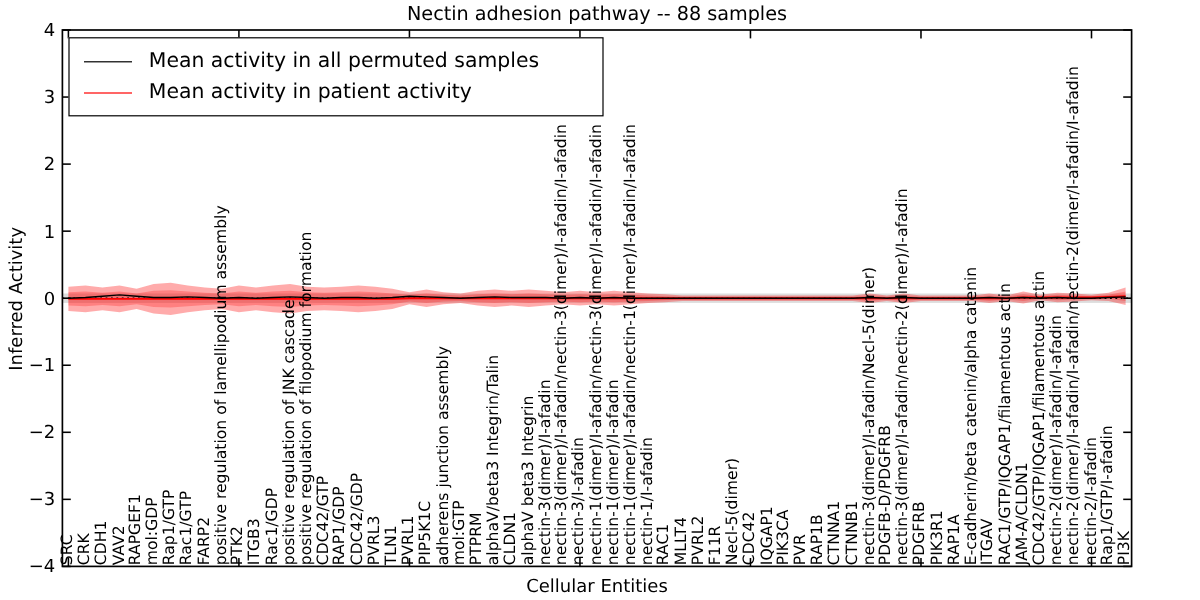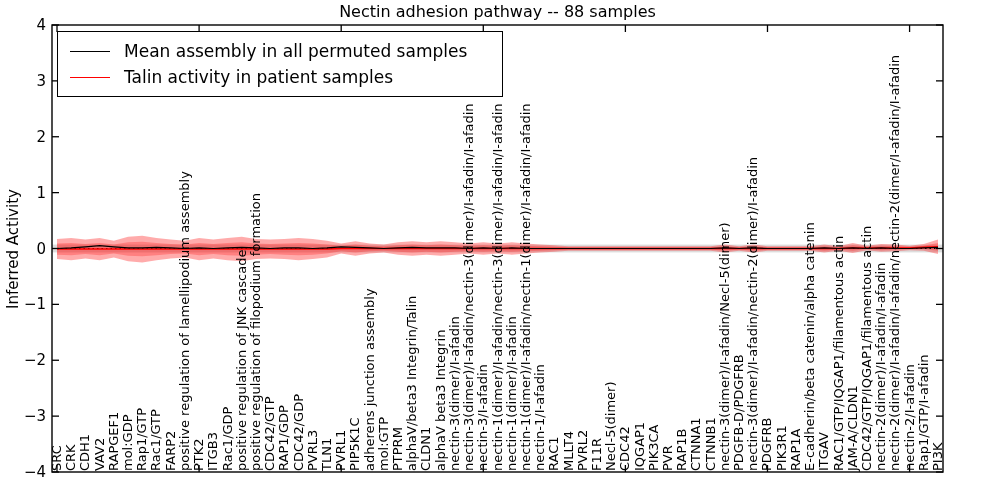--- a/index.html
+++ b/index.html
@@ -60,28 +60,29 @@
       <line x1="483.2903225806452" y1="472" x2="483.2903225806452" y2="465" stroke="#000" stroke-width="1.3"></line>
       <line x1="625.3870967741935" y1="25" x2="625.3870967741935" y2="32" stroke="#000" stroke-width="1.3"></line>
       <line x1="625.3870967741935" y1="472" x2="625.3870967741935" y2="465" stroke="#000" stroke-width="1.3"></line>
       <line x1="767.483870967742" y1="25" x2="767.483870967742" y2="32" stroke="#000" stroke-width="1.3"></line>
       <line x1="767.483870967742" y1="472" x2="767.483870967742" y2="465" stroke="#000" stroke-width="1.3"></line>
       <line x1="909.5806451612904" y1="25" x2="909.5806451612904" y2="32" stroke="#000" stroke-width="1.3"></line>
       <line x1="909.5806451612904" y1="472" x2="909.5806451612904" y2="465" stroke="#000" stroke-width="1.3"></line>
     </svg>
   <div id="title">Nectin adhesion pathway -- 88 samples</div>
   <div id="ylab">Inferred Activity</div>
+  <div id="xlab">Cellular Entities</div>
   <div id="legend">
     <div class="lrow">
       <div class="lswatch" id="sw0" style="border-top-color: rgb(0, 0, 0);"></div>
-      <div class="llab">Mean assembly in all permuted samples</div>
+      <div class="llab">Mean activity in all permuted samples</div>
     </div>
     <div class="lrow">
       <div class="lswatch" id="sw1" style="border-top-color: rgb(255, 0, 0);"></div>
-      <div class="llab">Talin activity in patient samples</div>
+      <div class="llab">Mean activity in patient activity</div>
     </div>
   </div>
 <div class="ytick" style="left: 12px; top: 16px;">4</div>
     <div class="ytick" style="left: 12px; top: 71.875px;">3</div>
     <div class="ytick" style="left: 12px; top: 127.75px;">2</div>
     <div class="ytick" style="left: 12px; top: 183.625px;">1</div>
     <div class="ytick" style="left: 12px; top: 239.5px;">0</div>
     <div class="ytick" style="left: 12px; top: 295.375px;">−1</div>
     <div class="ytick" style="left: 12px; top: 351.25px;">−2</div>
     <div class="ytick" style="left: 12px; top: 407.125px;">−3</div>

